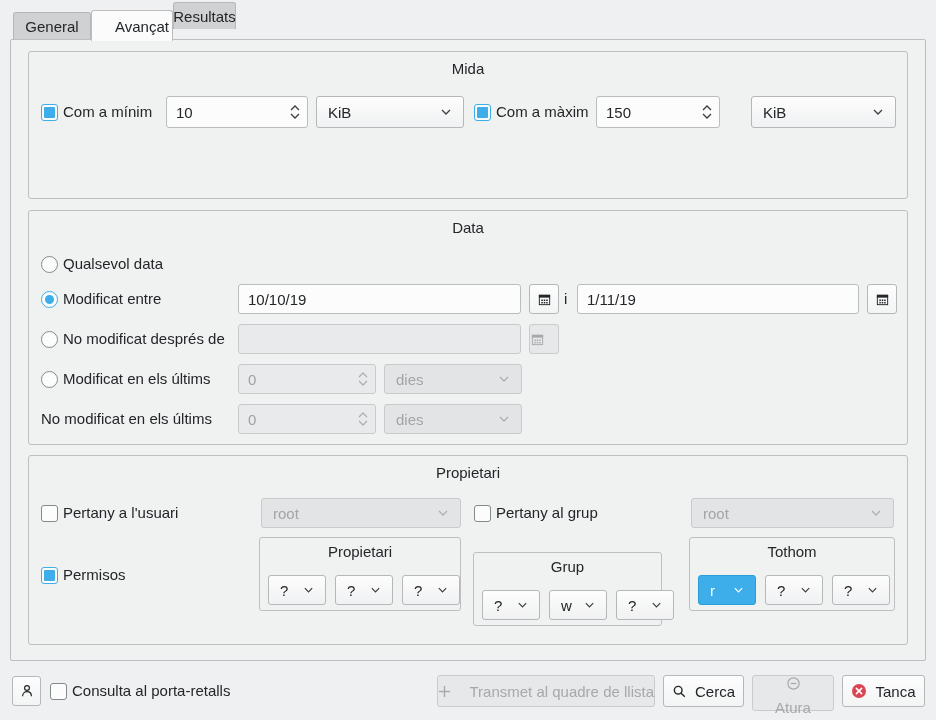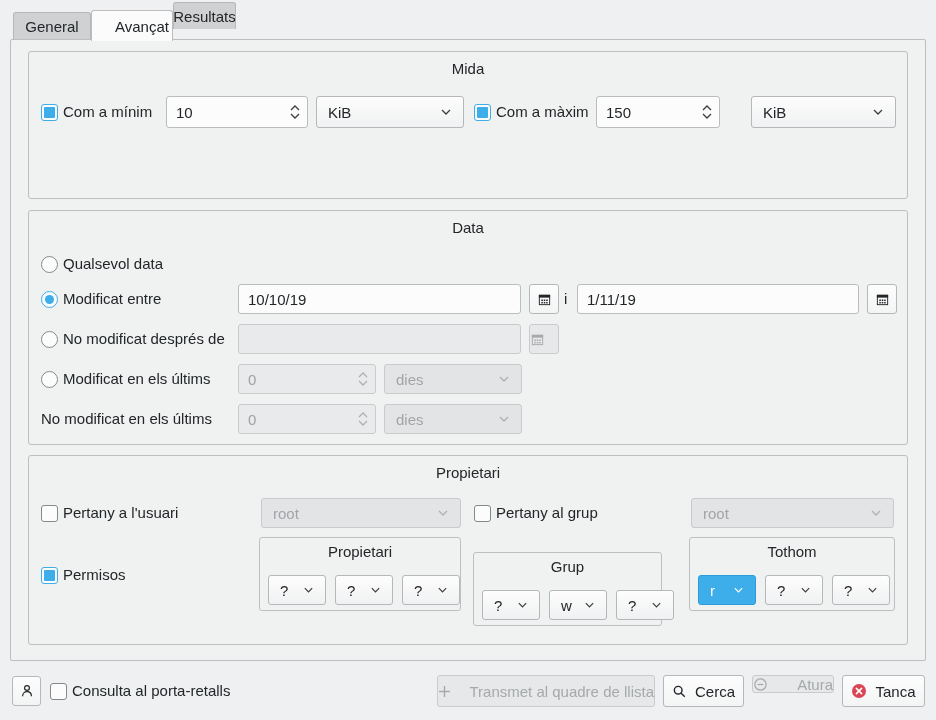--- a/index.html
+++ b/index.html
@@ -385,21 +385,21 @@
 <div class="btn" style="left:663px; top:675px; width:81px; height:32px;">
   <span class="ic">
     <svg width="15" height="15" viewBox="0 0 16 16" fill="none" stroke="currentColor" stroke-width="1.5">
         <circle cx="6.6" cy="6.6" r="4.1"></circle>
         <line x1="9.8" y1="9.8" x2="13.6" y2="13.6"></line>
       </svg>
   </span>
   <span>Cerca</span>
 </div>
 
-<div class="btn disabled" style="left:752px; top:675px; width:82px; height:18px;">
+<div class="btn disabled" style="left:752px; top:675px; width:82px; height:36px;flex-direction:column;">
   <span class="ic">
     <svg width="15" height="15" viewBox="0 0 16 16" fill="none" stroke="currentColor" stroke-width="1.3">
         <circle cx="8" cy="8" r="6"></circle>
         <line x1="5" y1="8" x2="11" y2="8"></line>
       </svg>
   </span>
   <span>Atura</span>
 </div>
 
 <div class="btn" style="left:842px; top:675px; width:83px; height:32px;">

